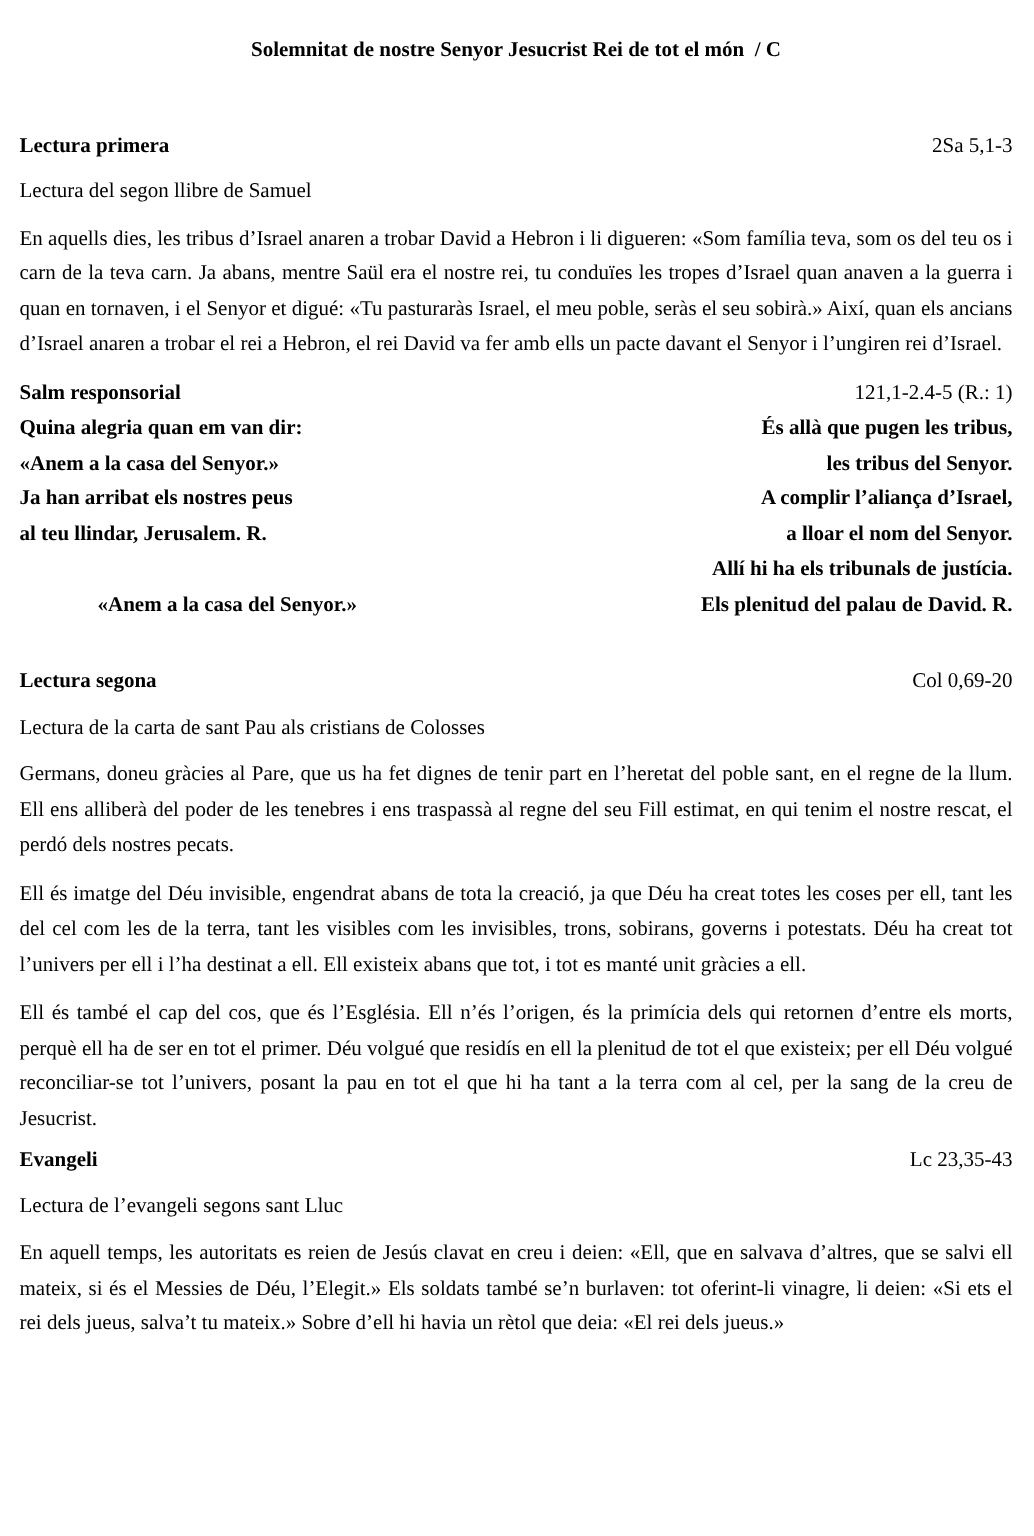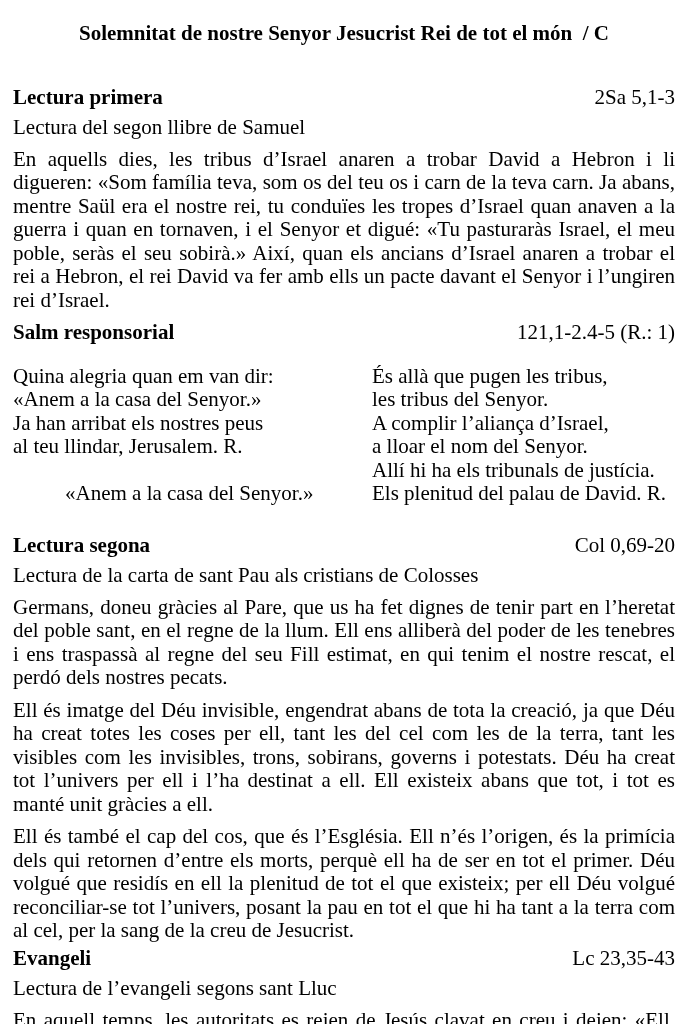--- a/index.html
+++ b/index.html
@@ -10,21 +10,21 @@
   }
   .page {
     position: relative;
     width: 689px;
     height: 1024px;
     box-sizing: border-box;
     padding: 22px 14px 0 13px;
     background: #ffffff;
     color: #000000;
     font-family: "Liberation Serif", "DejaVu Serif", serif;
-    font-size: 21px;
+    font-size: 14px;
     line-height: 23.5px;
     overflow: hidden;
   }
   .title {
     text-align: center;
     font-weight: bold;
     margin: 0 0 40px 0;
   }
   section { margin: 0; }
   .sec-head {
@@ -38,24 +38,25 @@
   .gap-md  { margin-top: 28px; }
   .gap-xs  { margin-top: 4px; gap: 32px; }
   .source { margin: 7px 0 8px 0; }
   .para {
     margin: 0;
     text-align: justify;
   }
   .para + .para { margin-top: 9px; }
   .psalm {
     display: flex;
-    margin-top: 20px;
+    margin-top: 0;
+    font-weight: bold;
   }
   .psalm-col.left { width: 359px; flex: 0 0 359px; }
-  .psalm-col.right { flex: 1 1 auto; }
+  .psalm-col.right { flex: 1 1 auto; text-align: right; }
   .psalm-line { min-height: 23.5px; }
   .psalm-line.indent { padding-left: 52px; }
 </style>
 </head>
 <body>
 
 <div class="page">
 
   <div class="title">Solemnitat de nostre Senyor Jesucrist Rei de tot el món&nbsp; / C</div>
 

